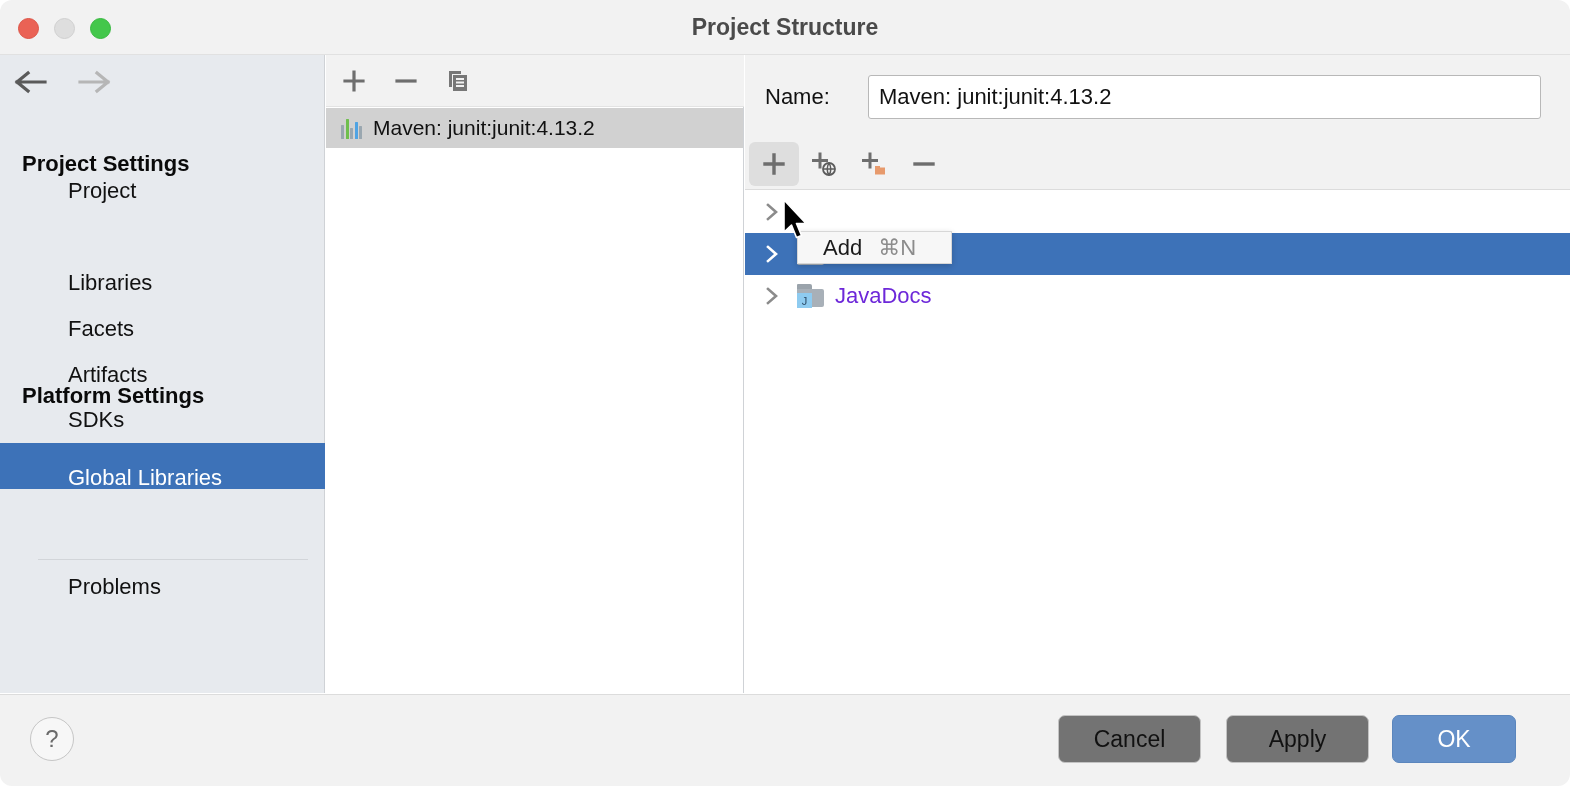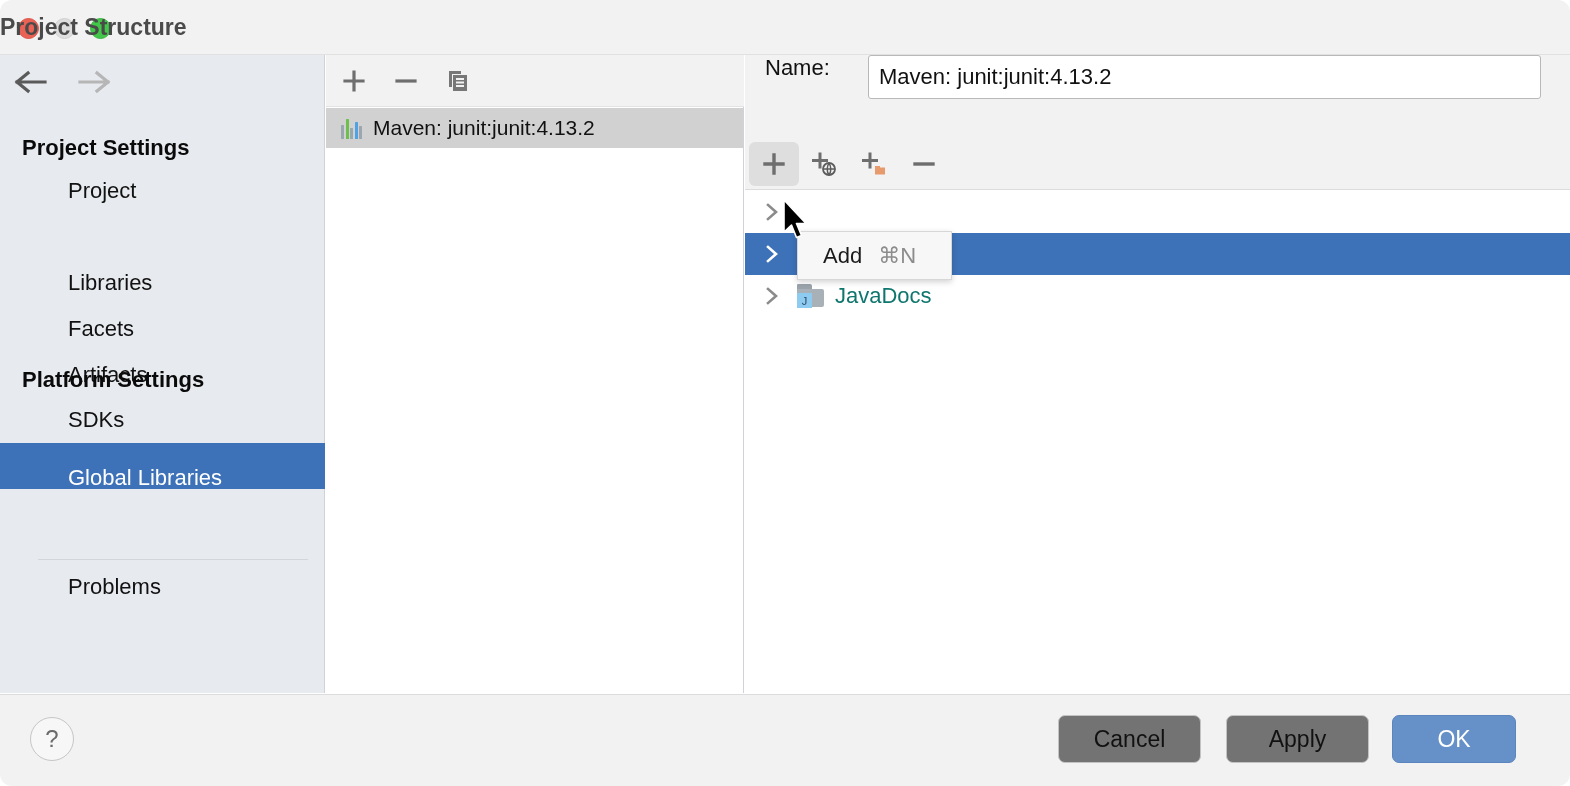--- a/index.html
+++ b/index.html
@@ -48,20 +48,21 @@
     box-sizing: border-box;
   }
   .dot.red { background: #ea6255; border: 1px solid #dd5446; }
   .dot.yellow { background: #dedede; border: 1px solid #d0d0d0; }
   .dot.green { background: #43c74b; border: 1px solid #37b93f; }
   .win-title {
     position: absolute;
     left: 0; top: 0;
     width: 1570px;
     line-height: 55px;
+    text-align: center;
     font-size: 23px;
     font-weight: bold;
     color: #4a4a4a;
   }
 
   
   .sidebar {
     position: absolute;
     left: 0; top: 55px;
     width: 325px;
@@ -78,20 +79,21 @@
     align-items: center;
   }
   .nav-arrows svg { display: block; }
   .sb-section {
     position: absolute;
     left: 22px;
     font-size: 22px;
     font-weight: bold;
     color: #0a0a0a;
     white-space: nowrap;
+    margin-top: 16px;
   }
   .sb-item {
     position: absolute;
     left: 0;
     width: 325px;
     height: 46px;
     box-sizing: border-box;
     display: flex;
     align-items: center;
   }
@@ -181,21 +183,21 @@
     box-sizing: border-box;
   }
   .name-row {
     position: absolute;
     left: 0; top: 0;
     width: 825px;
     height: 83px;
     background: #f2f2f2;
     box-sizing: border-box;
     display: flex;
-    align-items: flex-start;
+    align-items: center;
   }
   .name-label {
     margin-left: 20px;
     font-size: 22px;
     color: #111111;
     width: 103px;
   }
   .name-input {
     width: 673px;
     height: 44px;
@@ -284,31 +286,31 @@
     display: flex;
     align-items: center;
     justify-content: center;
     font-size: 11px;
     color: #2a4a66;
     font-family: "Liberation Sans", sans-serif;
   }
   .tree-row .lbl {
     margin-left: 10px;
     font-size: 22px;
-    color: #0f766e;
+    color: #6d28d9;
     white-space: nowrap;
   }
   .tree-row.selected .lbl { color: #ffffff; }
 
   
   .tooltip {
     position: absolute;
     left: 797px; top: 231px;
     width: 155px;
-    height: 49px;
+    height: 33px;
     background: #f7f7f7;
     border: 1px solid #d7d7d7;
     box-shadow: 0 2px 6px rgba(0,0,0,0.18);
     box-sizing: border-box;
     display: flex;
     align-items: center;
     z-index: 40;
   }
   .tooltip .tt-label {
     margin-left: 25px;

